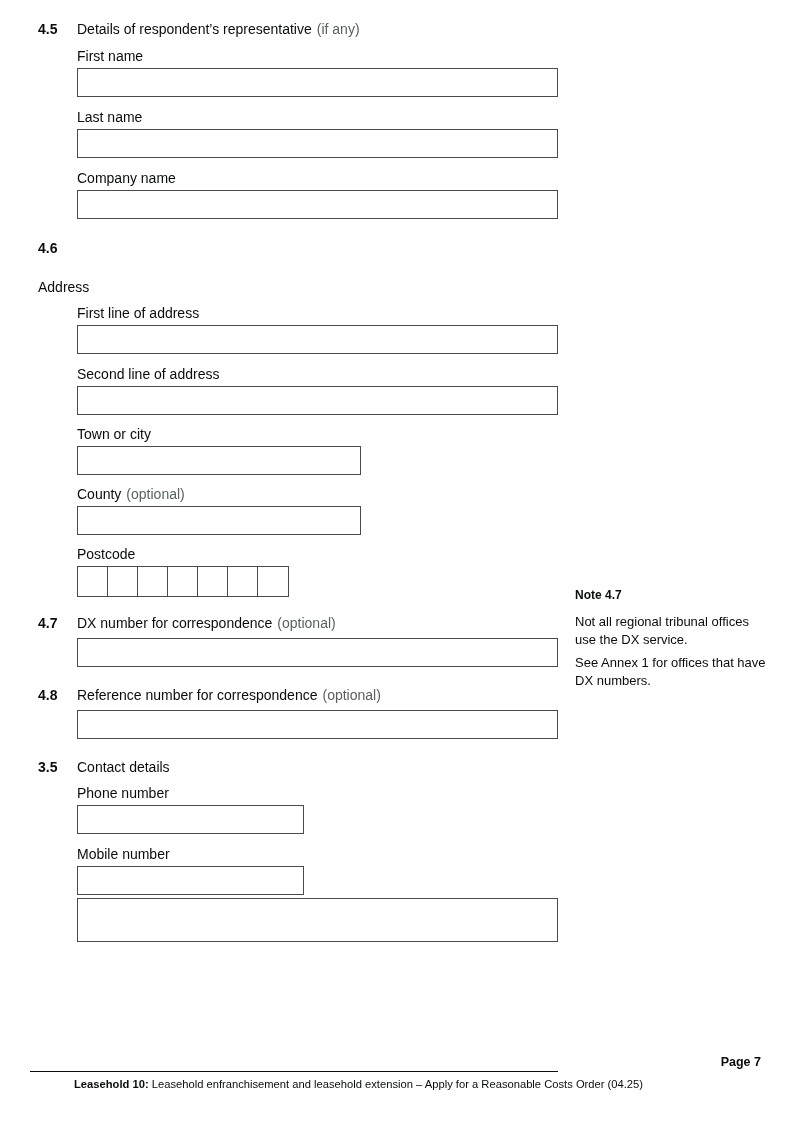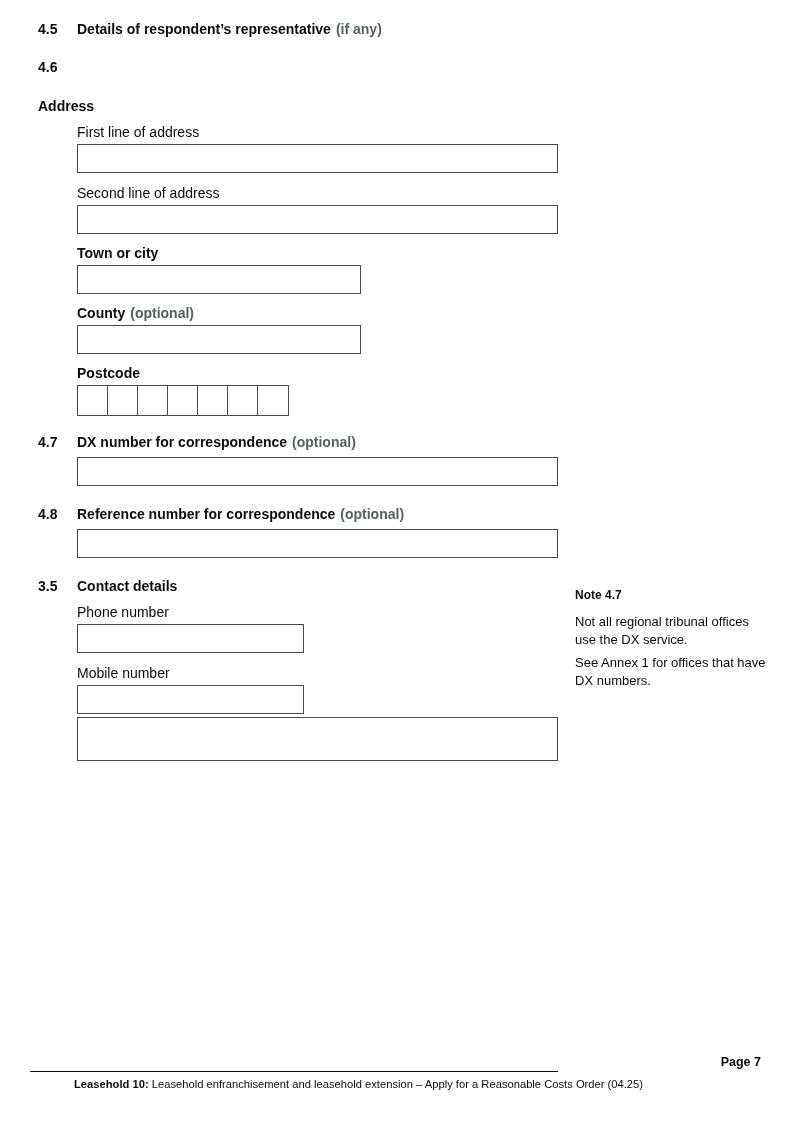--- a/index.html
+++ b/index.html
@@ -11,21 +11,21 @@
     color:#0b0c0c;
     font-family:"Liberation Sans", sans-serif;
     font-size:14px;
     overflow:hidden;
   }
   .content {
     position:absolute; left:38px; top:20px; width:522px;
   }
   .sec-heading { display:flex; line-height:18px; }
   .sec-num { width:39px; font-weight:700; flex:0 0 39px; }
-  .sec-title { font-weight:700; }
+  .sec-title { font-weight:400; }
   .muted { color:#5a5f5e; }
   .suffix { margin-left:5px; }
   .indent { margin-left:39px; }
   .field-label { line-height:17px; }
   .tbox {
     display:block;
     border:1.5px solid #4a4a4a;
     background:#ffffff;
     height:29px;
     width:481px;
@@ -36,21 +36,21 @@
     border-radius:0;
     outline:none;
   }
   .tbox.mid { width:284px; }
   .tbox.small { width:227px; }
   .tbox.tall { height:44px; }
   .mt3 { margin-top:3px; }
   .mt6 { margin-top:6px; }
   .mt9 { margin-top:9px; }
   .mt10 { margin-top:10px; }
-  .mt11 { margin-top:11px;font-weight:bold; }
+  .mt11 { margin-top:11px; }
   .mt12 { margin-top:12px; }
   .mt17 { margin-top:17px; }
   .mt19 { margin-top:19px; }
   .mt20 { margin-top:20px;flex-direction:column; }
   .postcode-row { display:flex; margin-top:3px; }
   .pc-box {
     width:31.5px; height:31px;
     border:1.5px solid #4a4a4a;
     background:#fff;
   }
@@ -81,20 +81,30 @@
 
 <div class="page">
 
   <div class="content">
 
     <div class="sec-heading">
       <span class="sec-num">4.5</span>
       <span class="sec-title"><span>Details of respondent’s representative</span><span class="muted suffix">(if any)</span></span>
     </div>
 
+    <div class="indent">
+      <div class="field-label mt10">First name</div>
+      <input type="text" class="tbox mt3" value="" style="">
+
+      <div class="field-label mt12">Last name</div>
+      <input type="text" class="tbox mt3" value="" style="">
+
+      <div class="field-label mt12">Company name</div>
+      <input type="text" class="tbox mt3" value="" style="">
+    </div>
 
     <div class="sec-heading mt20">
       <span class="sec-num">4.6</span>
       <span class="sec-title">Address</span>
     </div>
 
     <div class="indent">
       <div class="field-label mt9">First line of address</div>
       <input type="text" class="tbox mt3" value="" style="">
 

